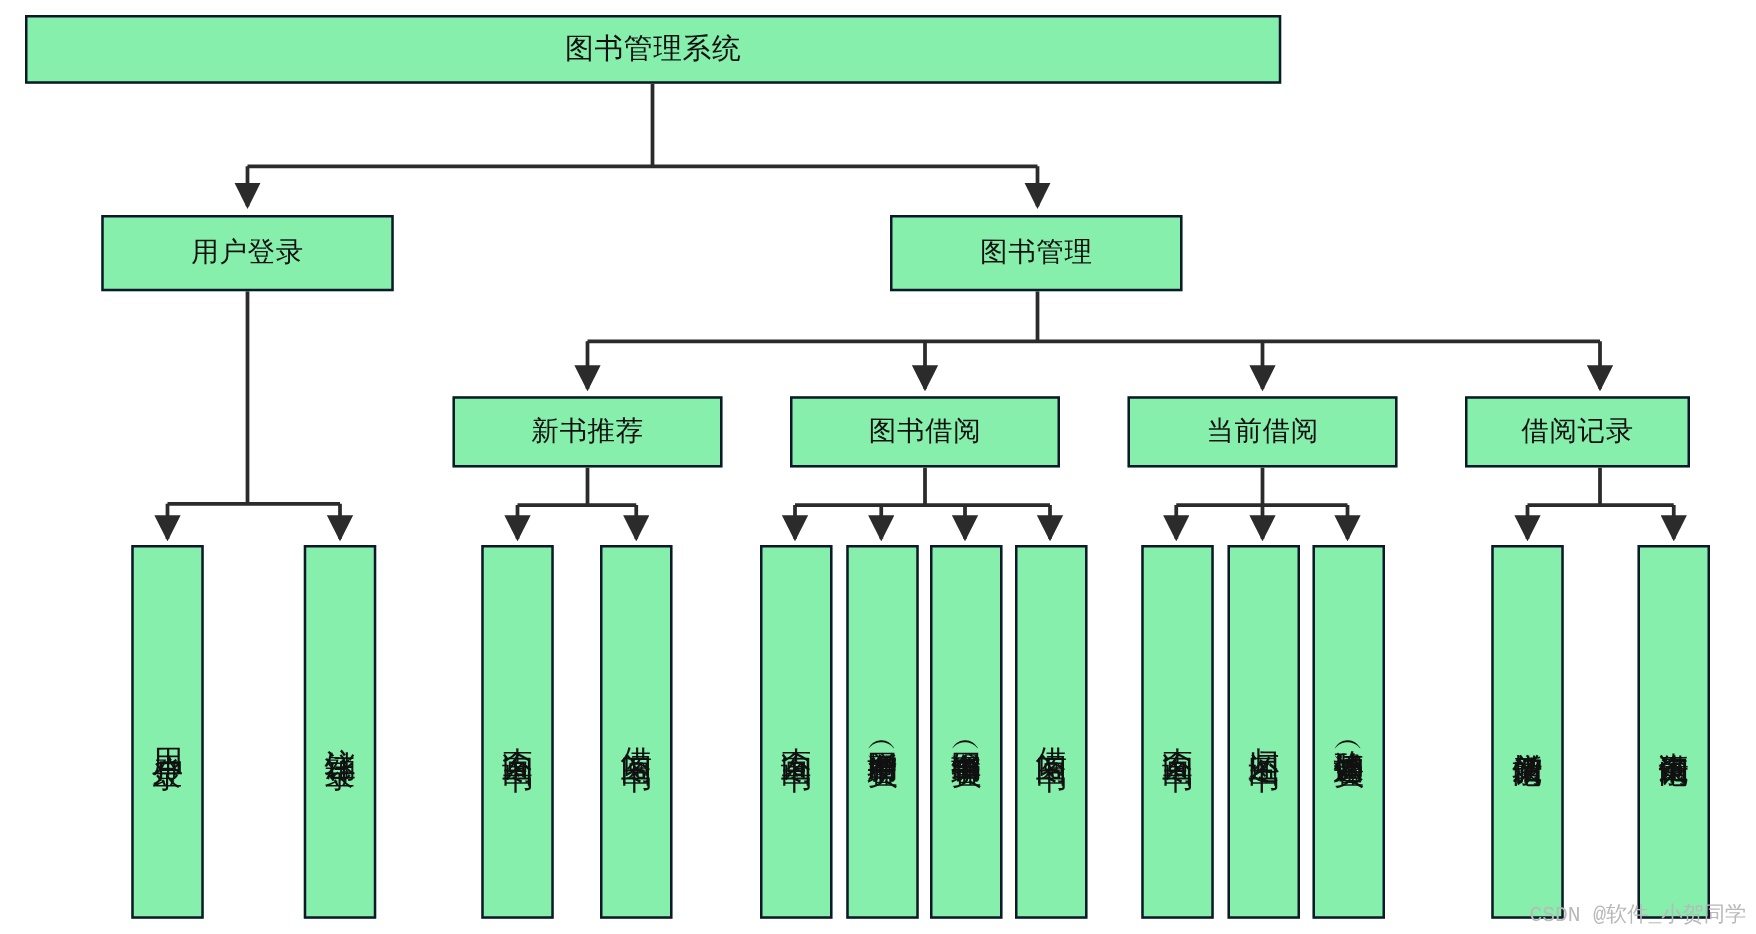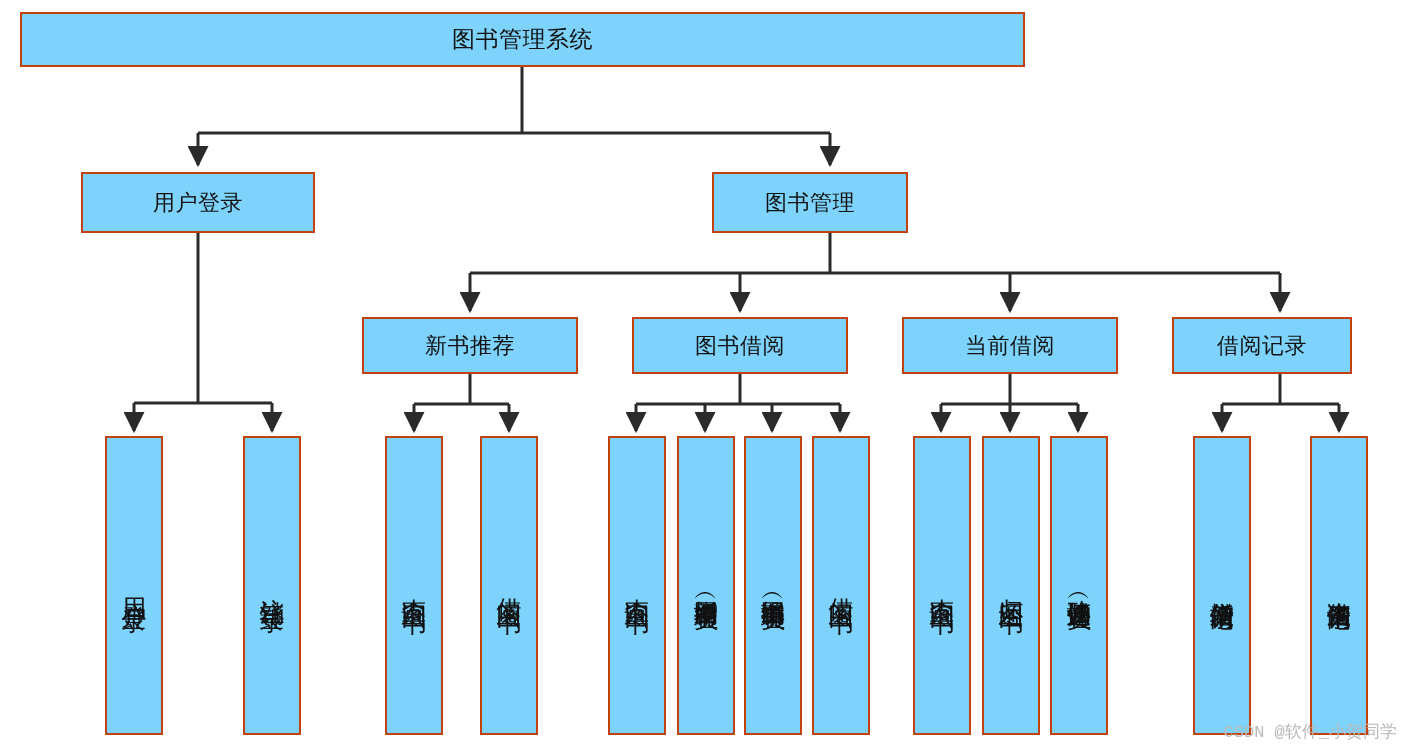--- a/index.html
+++ b/index.html
@@ -22,22 +22,22 @@
     position: absolute;
     left: 0;
     top: 0;
     width: 1405px;
     height: 747px;
     pointer-events: none;
   }
   .node {
     position: absolute;
     box-sizing: border-box;
-    background: #7dd3fc;
-    border: 2px solid #c2410c;
+    background: #86efac;
+    border: 2px solid #0f172a;
     display: flex;
     align-items: center;
     justify-content: center;
     color: #111111;
     z-index: 2;
   }
   .node .label {
     display: block;
     text-align: center;
     line-height: 1.18;
@@ -133,21 +133,21 @@
     </g>
   </svg>
 
   <div class="node horiz root" style="left:20px; top:12px; width:1005px; height:55px;">
     <span class="label">图书管理系统</span>
   </div>
 
   <div class="node horiz" style="left:81px; top:172px; width:234px; height:61px;">
     <span class="label">用户登录</span>
   </div>
-  <div class="node horiz" style="left:712px; top:172px; width:196px; height:61px;">
+  <div class="node horiz" style="left:712px; top:172px; width:234px; height:61px;">
     <span class="label">图书管理</span>
   </div>
 
   <div class="node horiz" style="left:632px; top:317px; width:216px; height:57px;">
     <span class="label">图书借阅</span>
   </div>
   <div class="node horiz" style="left:362px; top:317px; width:216px; height:57px;">
     <span class="label">新书推荐</span>
   </div>
   <div class="node horiz" style="left:902px; top:317px; width:216px; height:57px;">

